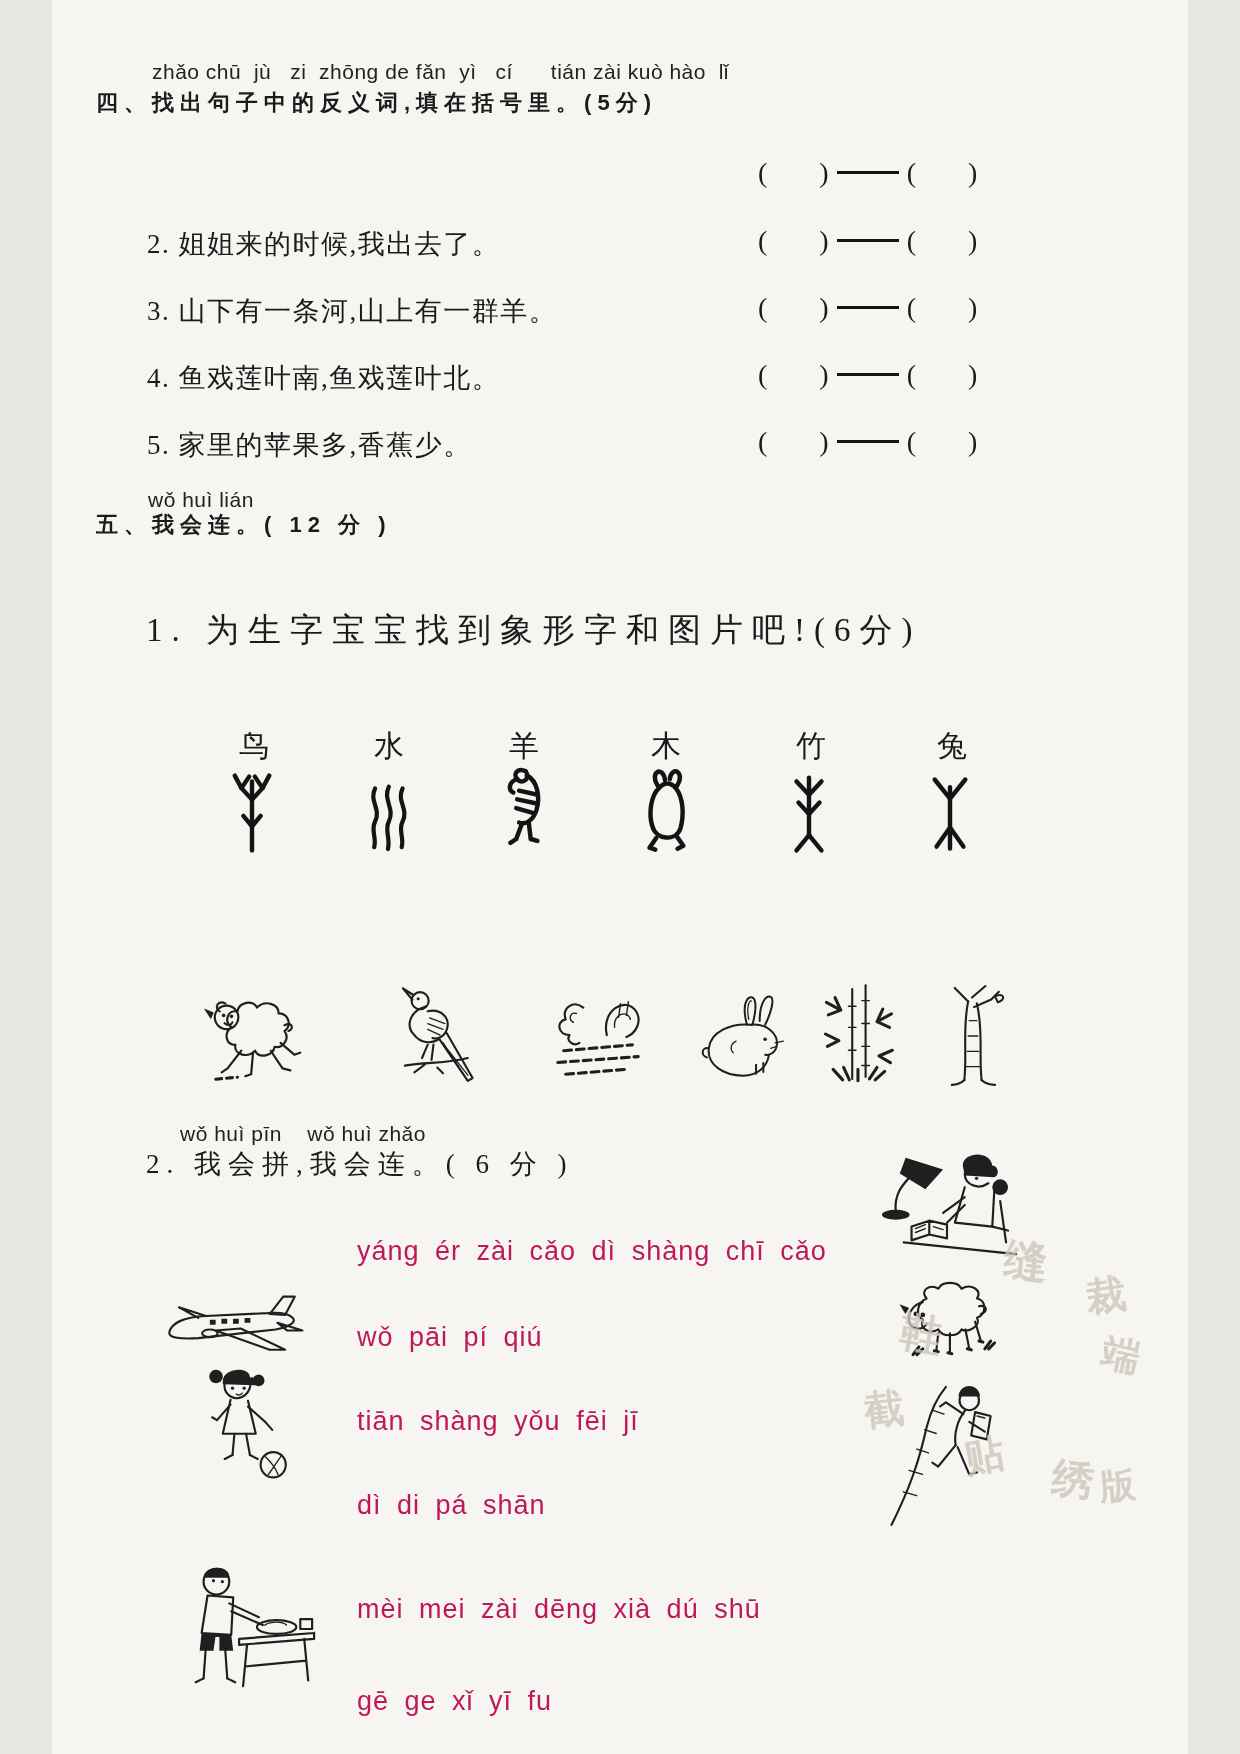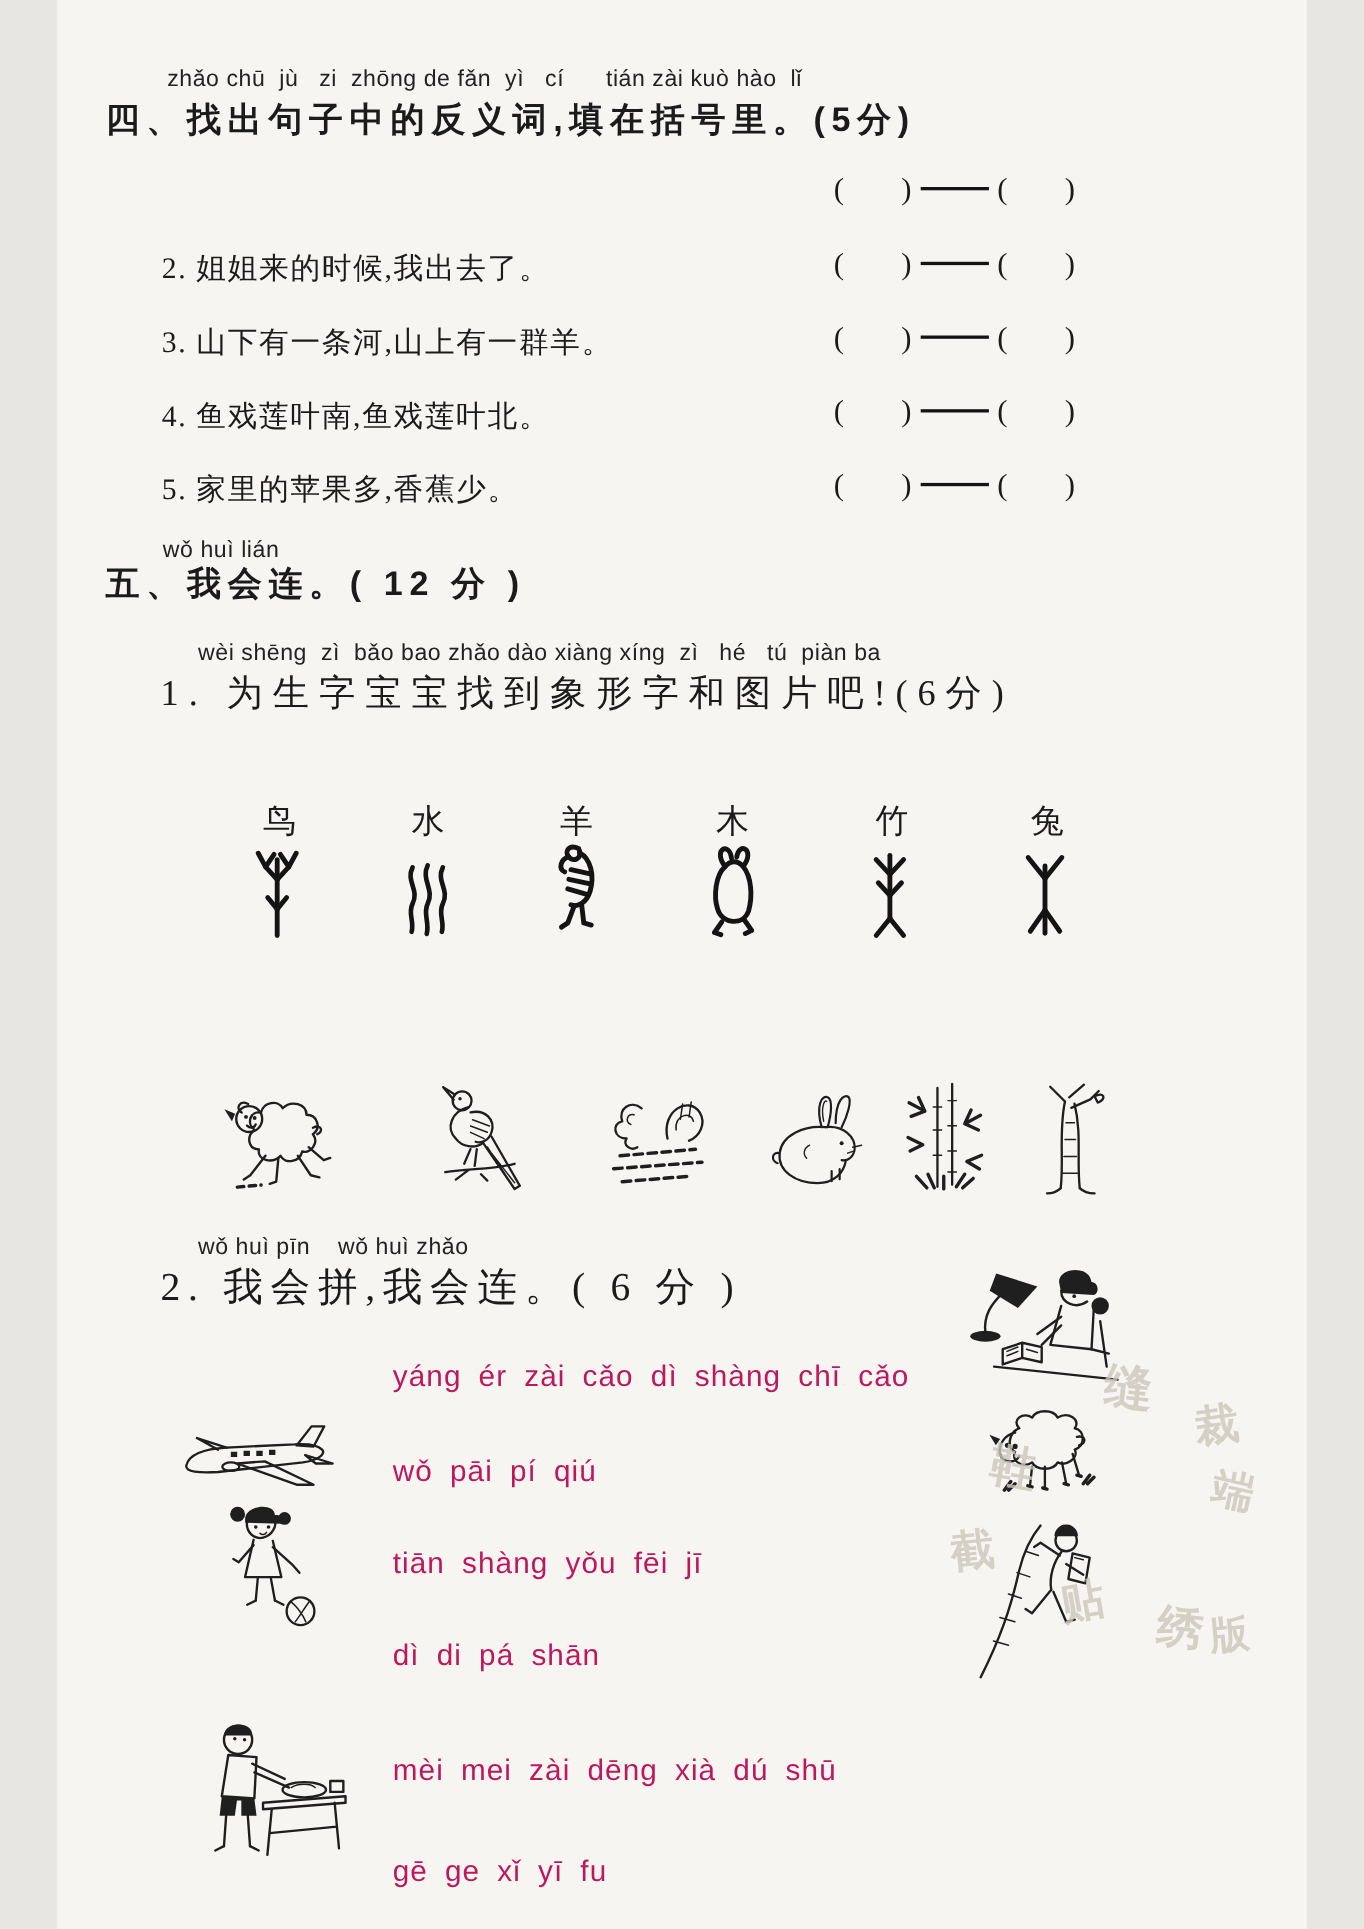--- a/index.html
+++ b/index.html
@@ -17,36 +17,36 @@
   .pinyin{
     font-family:"Liberation Sans", sans-serif;
     font-size:21px;
     color:#222;
     white-space:pre;
     letter-spacing:.5px;
   }
   .sec-heading{
     font-family:"Liberation Sans", sans-serif;
     font-weight:bold;
-    font-size:31px;
+    font-size:22px;
     letter-spacing:6px;
     white-space:pre;
   }
   .sentence{
     font-size:27px;
     letter-spacing:1.5px;
     white-space:pre;
   }
   .q-text{
     font-size:33px;
     letter-spacing:9px;
     white-space:pre;
   }
   .q-text2{
-    font-size:36px;
+    font-size:27px;
     letter-spacing:7px;
     white-space:pre;
   }
   .ans{white-space:nowrap;font-size:28px;}
   .ans .p{display:inline-block;}
   .ans .gap{display:inline-block;width:52px;}
   .ans .rule{
     display:inline-block;width:62px;height:0;
     border-top:3px solid #141414;
     vertical-align:middle;margin:0 8px 6px 8px;
@@ -112,21 +112,20 @@
 
   <div class="abs sentence" style="left:95px;top:427px;">5. 家里的苹果多,香蕉少。</div>
   <div class="abs ans" style="left:706px;top:426px;">
     <span class="p">(</span><span class="gap"></span><span class="p">)</span><span class="rule"></span><span class="p">(</span><span class="gap"></span><span class="p">)</span>
   </div>
 
   <div class="abs pinyin" style="left:96px;top:488px;">wǒ huì lián</div>
 
   <div class="abs sec-heading" style="left:44px;top:510px;">五、我会连。( 12 分 )</div>
 
-  <div class="abs pinyin" style="left:128px;top:582px;">wèi shēng  zì  bǎo bao zhǎo dào xiàng xíng  zì   hé   tú  piàn ba</div>
 
   <div class="abs q-text" style="left:94px;top:608px;">1. 为生字宝宝找到象形字和图片吧!(6分)</div>
 
   <div class="abs hanzi" style="left:170px;top:726px;">鸟</div>
   <div class="abs hanzi" style="left:305px;top:726px;">水</div>
   <div class="abs hanzi" style="left:440px;top:726px;">羊</div>
   <div class="abs hanzi" style="left:582px;top:726px;">木</div>
   <div class="abs hanzi" style="left:727px;top:726px;">竹</div>
   <div class="abs hanzi" style="left:868px;top:726px;">兔</div>
 

